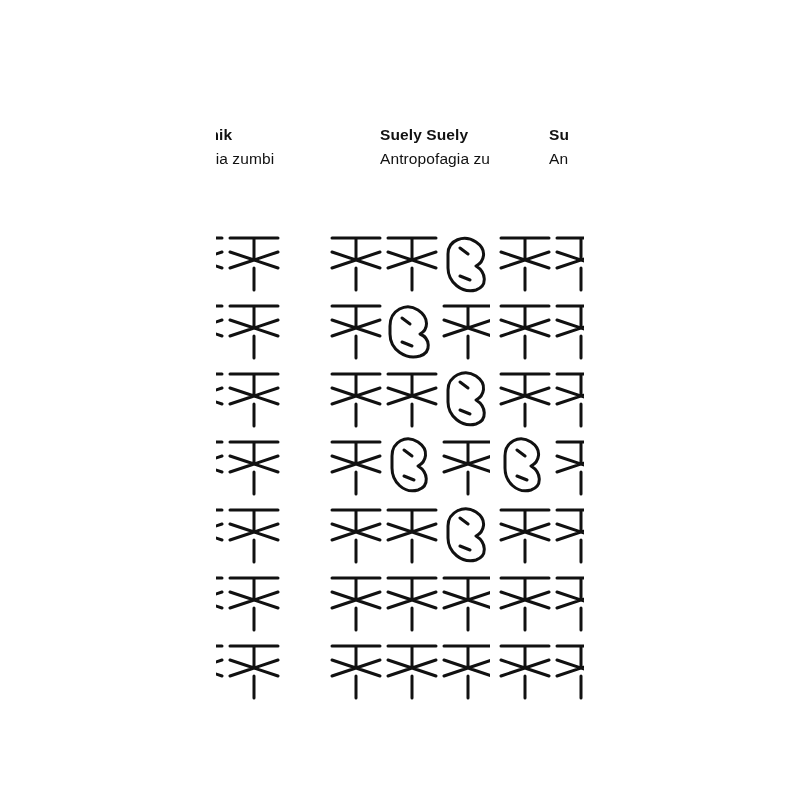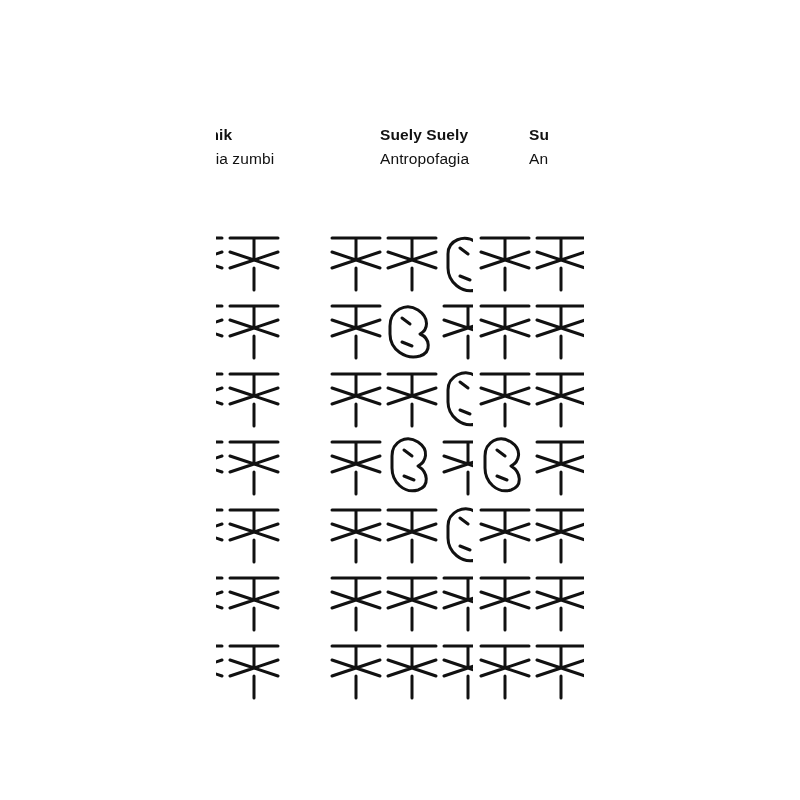--- a/index.html
+++ b/index.html
@@ -65,21 +65,21 @@
     left: 0;
     width: 100%;
     height: 478px;
   }
   .cover-panel .artwork svg {
     display: block;
   }
   
   #panel-left   { left: -58px;  width: 166px; }
   #panel-mid    { left: 108px;  width: 166px; }
-  #panel-right  { left: 257px;  width: 166px; }
+  #panel-right  { left: 277px;  width: 166px; }
 
   #panel-left .titles   { padding-left: 0px; }
   #panel-mid .titles    { padding-left: 56px; }
   #panel-right .titles  { padding-left: 56px; }
 </style>
 </head>
 <body>
 
 <div id="stage">
 

